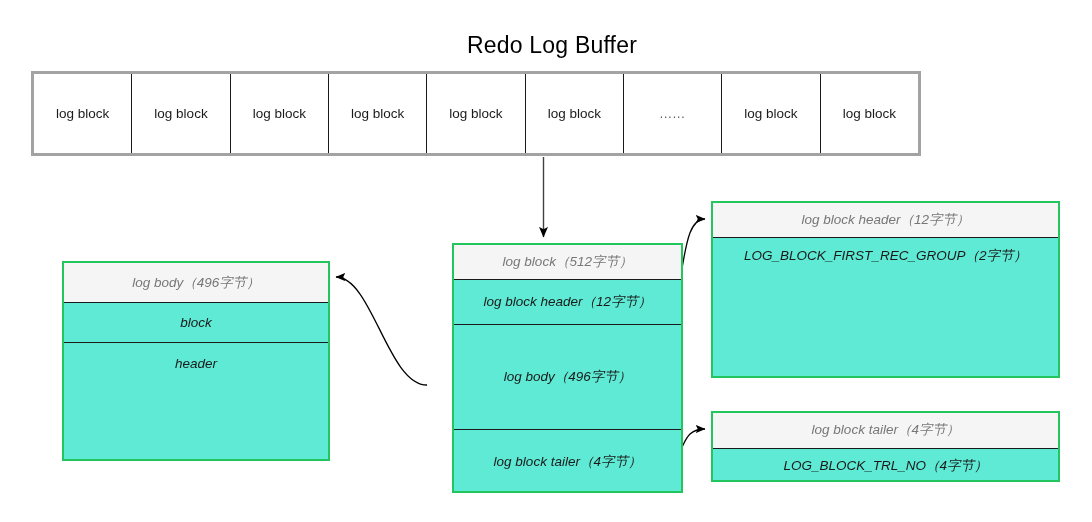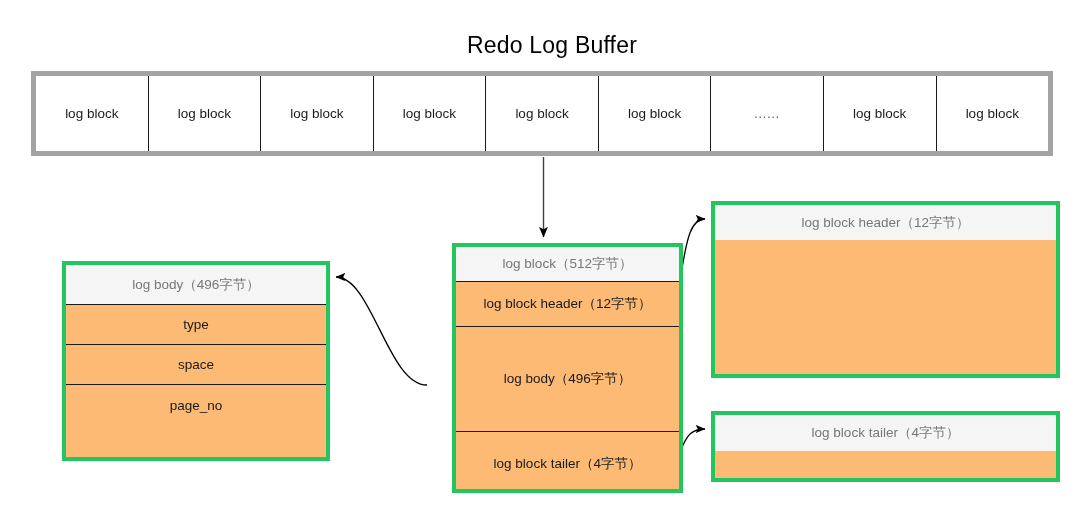--- a/index.html
+++ b/index.html
@@ -36,46 +36,47 @@
     font-size: 23px;
     color: #000000;
     letter-spacing: 0.2px;
   }
 
   
   .buffer-strip {
     position: absolute;
     left: 31px;
     top: 71px;
-    width: 1022px;
+    width: 890px;
     height: 85px;
     display: flex;
-    border: 5px solid #a3a3a3;
+    border: 3px solid #a3a3a3;
     box-sizing: border-box;
     background: #ffffff;
   }
   .buffer-cell {
     flex: 1 1 0;
     border-right: 1px solid #1a1a1a;
     display: flex;
     align-items: center;
     justify-content: center;
     font-size: 13.5px;
     color: #1a1a1a;
     box-sizing: border-box;
   }
   .buffer-cell:last-child { border-right: none; }
   .buffer-cell.ellipsis { color: #555555; font-size: 12px; letter-spacing: 1px; }
 
   
   .tbox {
     position: absolute;
-    border: 4px solid #22c55e;
+    border: 2px solid #22c55e;
     box-sizing: border-box;
-    background: #fdba74;
+    background: #5eead4;
+    font-style: italic;
   }
   .trow {
     border-bottom: 1px solid #1a1a1a;
     display: flex;
     align-items: center;
     justify-content: center;
     text-align: center;
     box-sizing: border-box;
     font-size: 13.5px;
     color: #1a1a1a;
@@ -143,26 +144,27 @@
 
   <div class="tbox" id="box-logblock">
     <div class="trow head r-head">log block（512字节）</div>
     <div class="trow r-header">log block header（12字节）</div>
     <div class="trow r-body">log body（496字节）</div>
     <div class="trow r-tailer">log block tailer（4字节）</div>
   </div>
 
   <div class="tbox" id="box-logbody">
     <div class="trow head">log body（496字节）</div>
-    <div class="trow">type</div>
-    <div class="trow">space</div>
-    <div class="trow">page_no</div>
+    <div class="trow">block</div>
+    <div class="trow">header</div>
   </div>
 
   <div class="tbox" id="box-blockheader">
     <div class="trow head">log block header（12字节）</div>
+    <div class="trow">LOG_BLOCK_FIRST_REC_GROUP（2字节）</div>
   </div>
 
   <div class="tbox" id="box-blocktailer">
     <div class="trow head">log block tailer（4字节）</div>
+    <div class="trow">LOG_BLOCK_TRL_NO（4字节）</div>
   </div>
 
 </div>
 
 </body></html>

